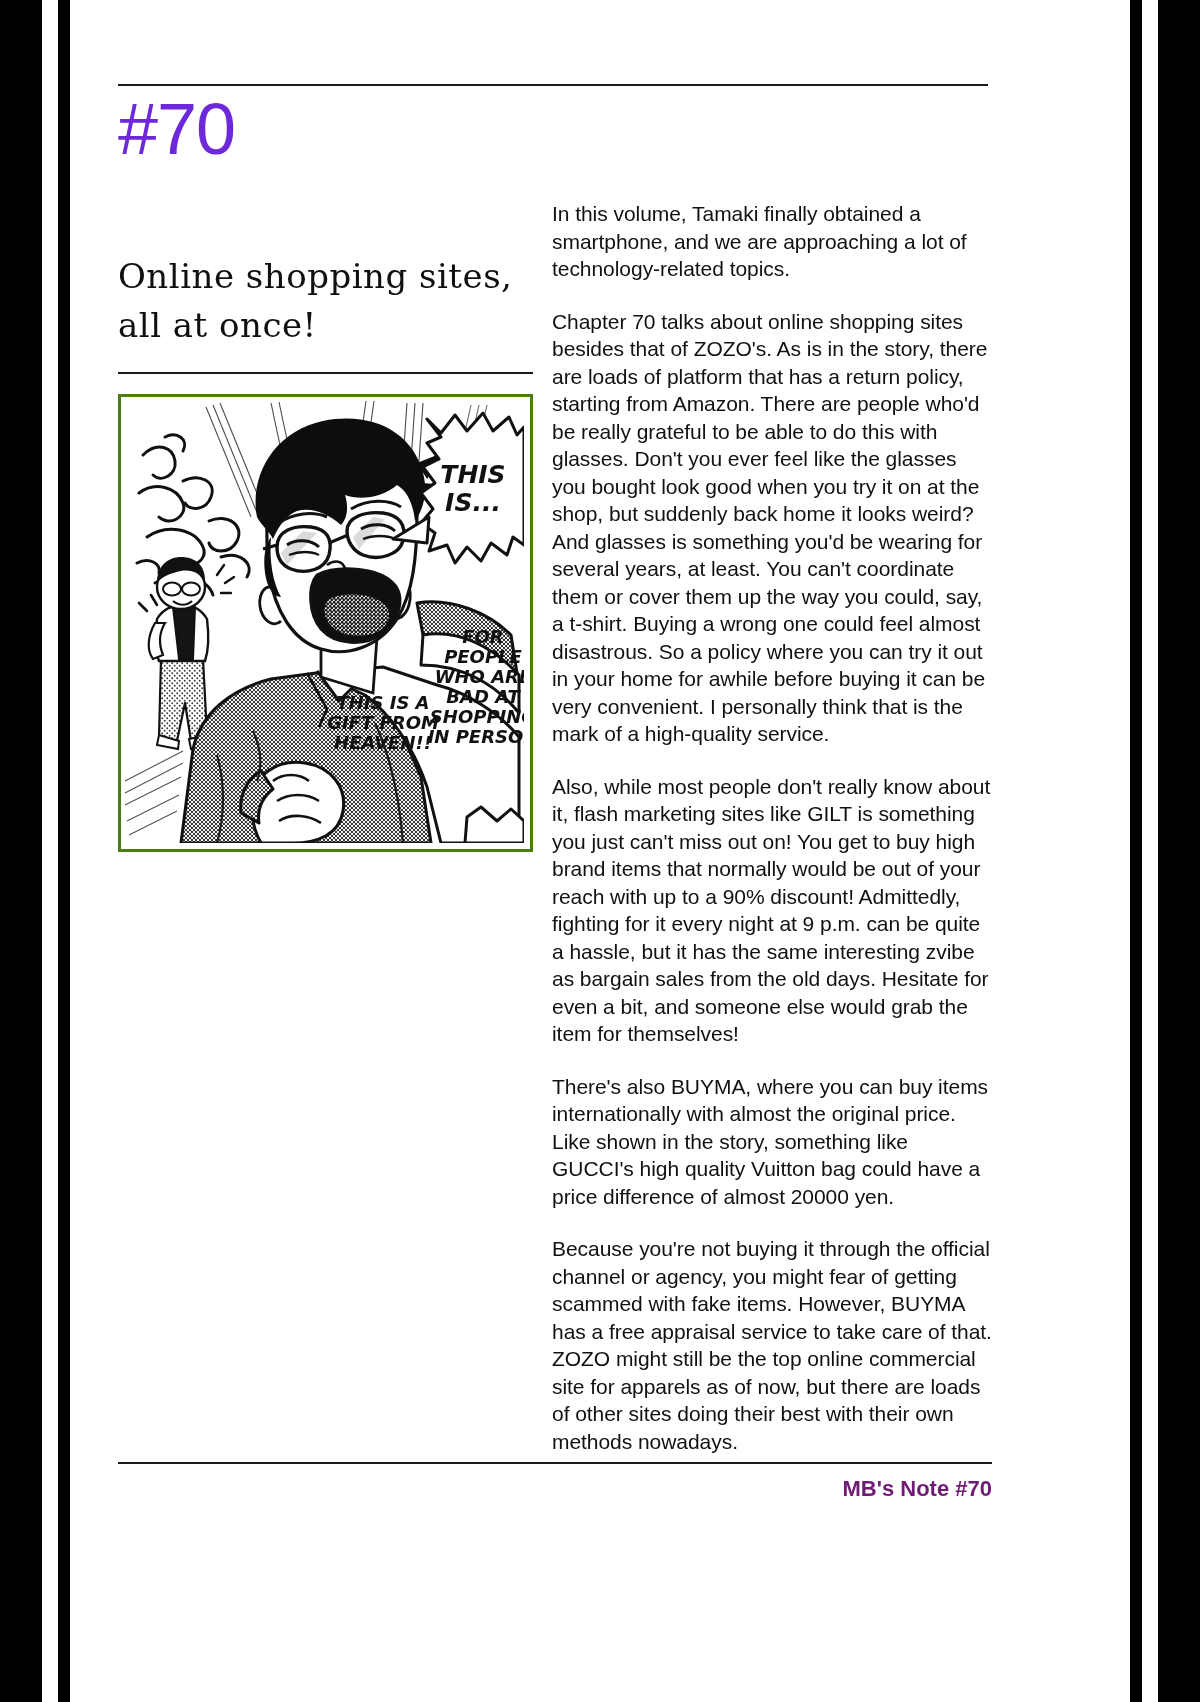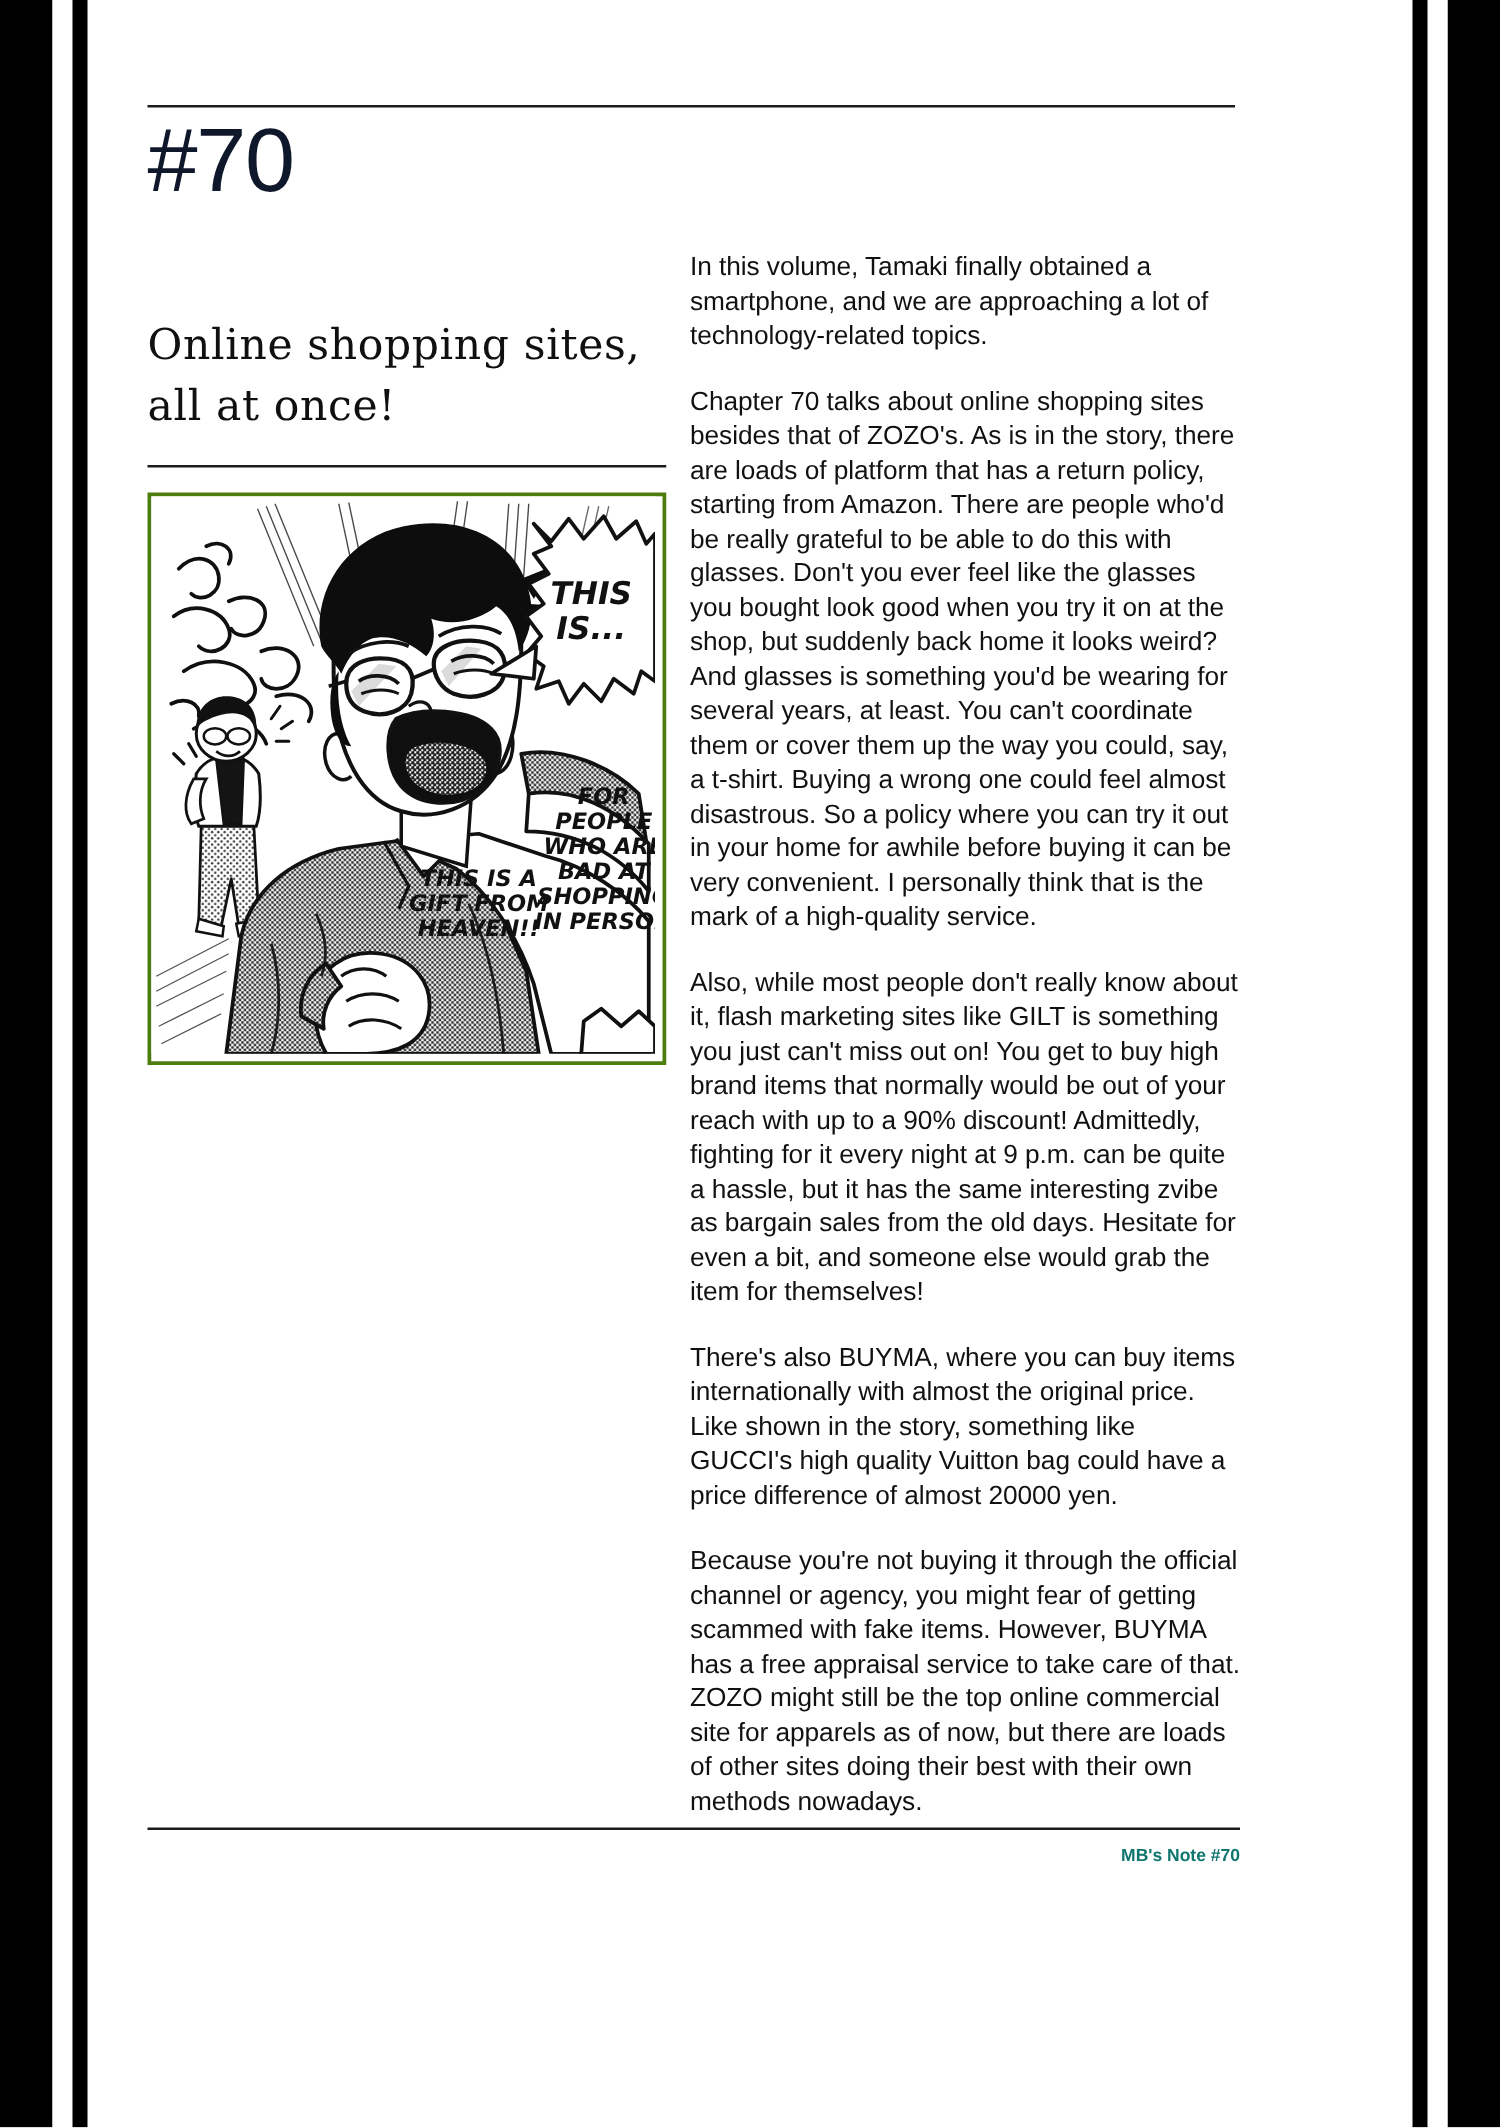--- a/index.html
+++ b/index.html
@@ -72,21 +72,21 @@
   .masthead-rule {
     margin-top: 6px;
     width: 870px;
     border-top: 2.5px solid #1a1a1a;
   }
   .issue-number {
     font-family: "Liberation Sans", sans-serif;
     font-weight: 300;
     font-size: 72px;
     line-height: 1.05;
-    color: #0f172a;
+    color: #6d28d9;
     margin-top: 6px;
     letter-spacing: -1px;
   }
   .subtitle {
     font-family: "DejaVu Serif", "Liberation Serif", serif;
     font-weight: 400;
     font-size: 34px;
     line-height: 1.45;
     color: #101010;
     margin-top: 84px;
@@ -136,22 +136,22 @@
   }
   .footer-rule {
     border-top: 2px solid #1a1a1a;
     width: 874px;
   }
   .footer-label {
     margin-top: 12px;
     text-align: right;
     font-family: "Liberation Sans", sans-serif;
     font-weight: bold;
-    font-size: 14px;
-    color: #0f766e;
+    font-size: 22px;
+    color: #701a75;
   }
 
   
   .bubble-text {
     font-family: "DejaVu Sans", sans-serif;
     font-weight: bold;
     font-style: italic;
   }
 </style>
 </head>

